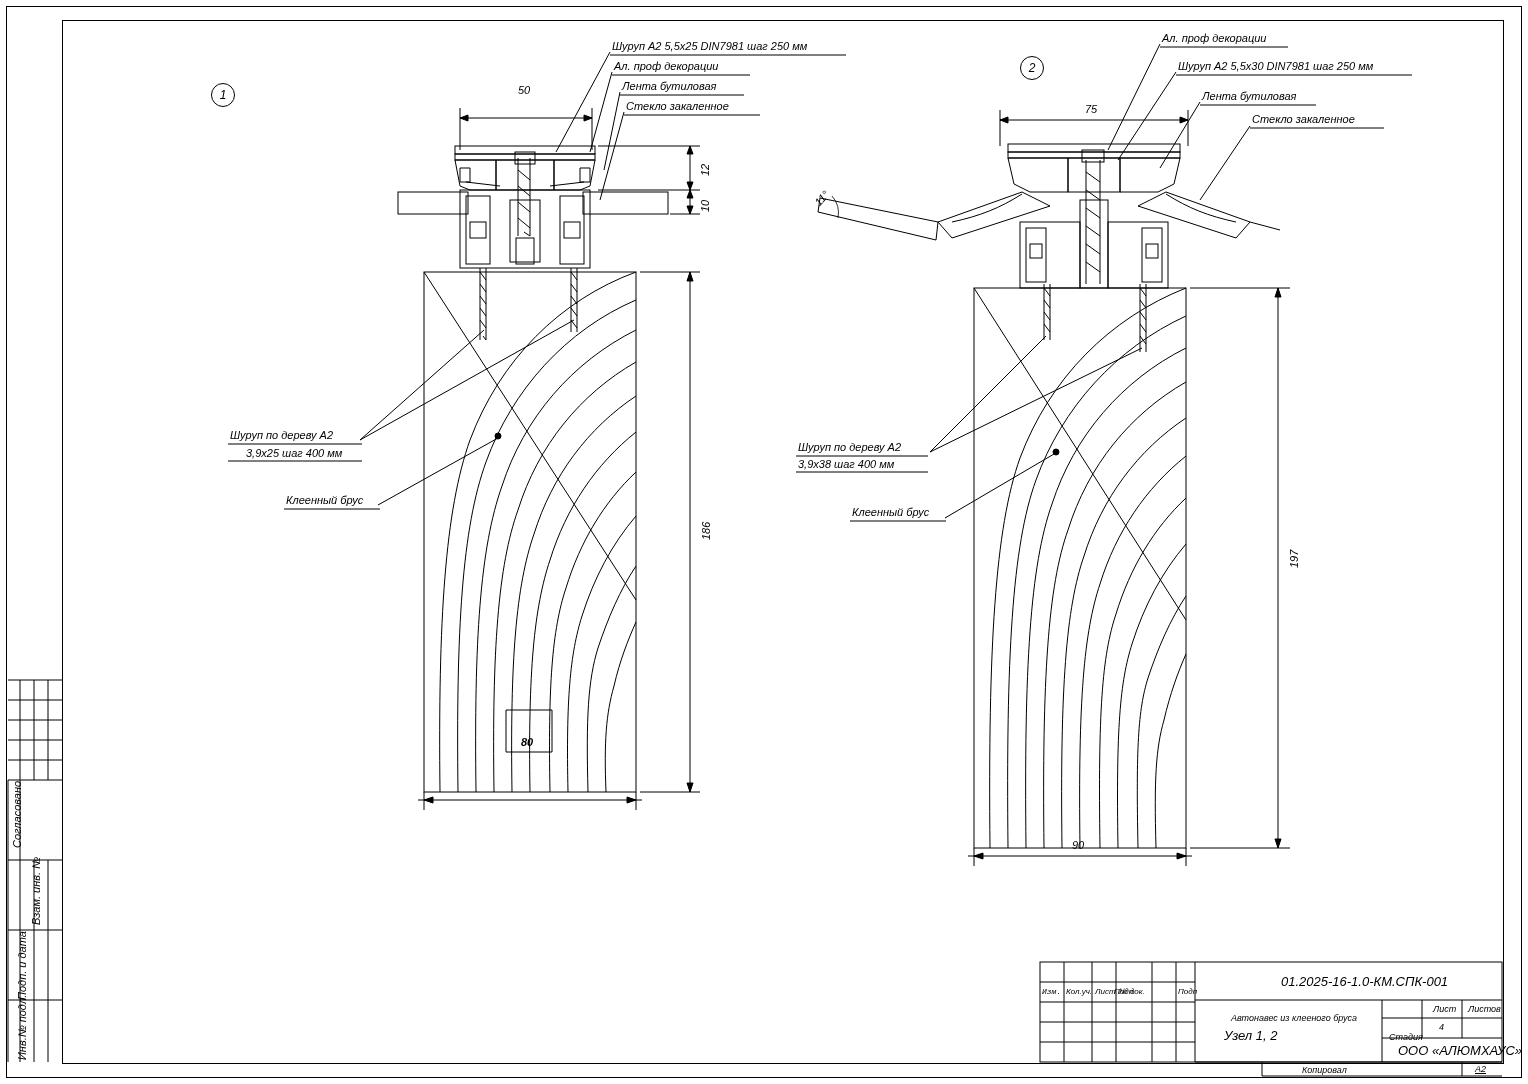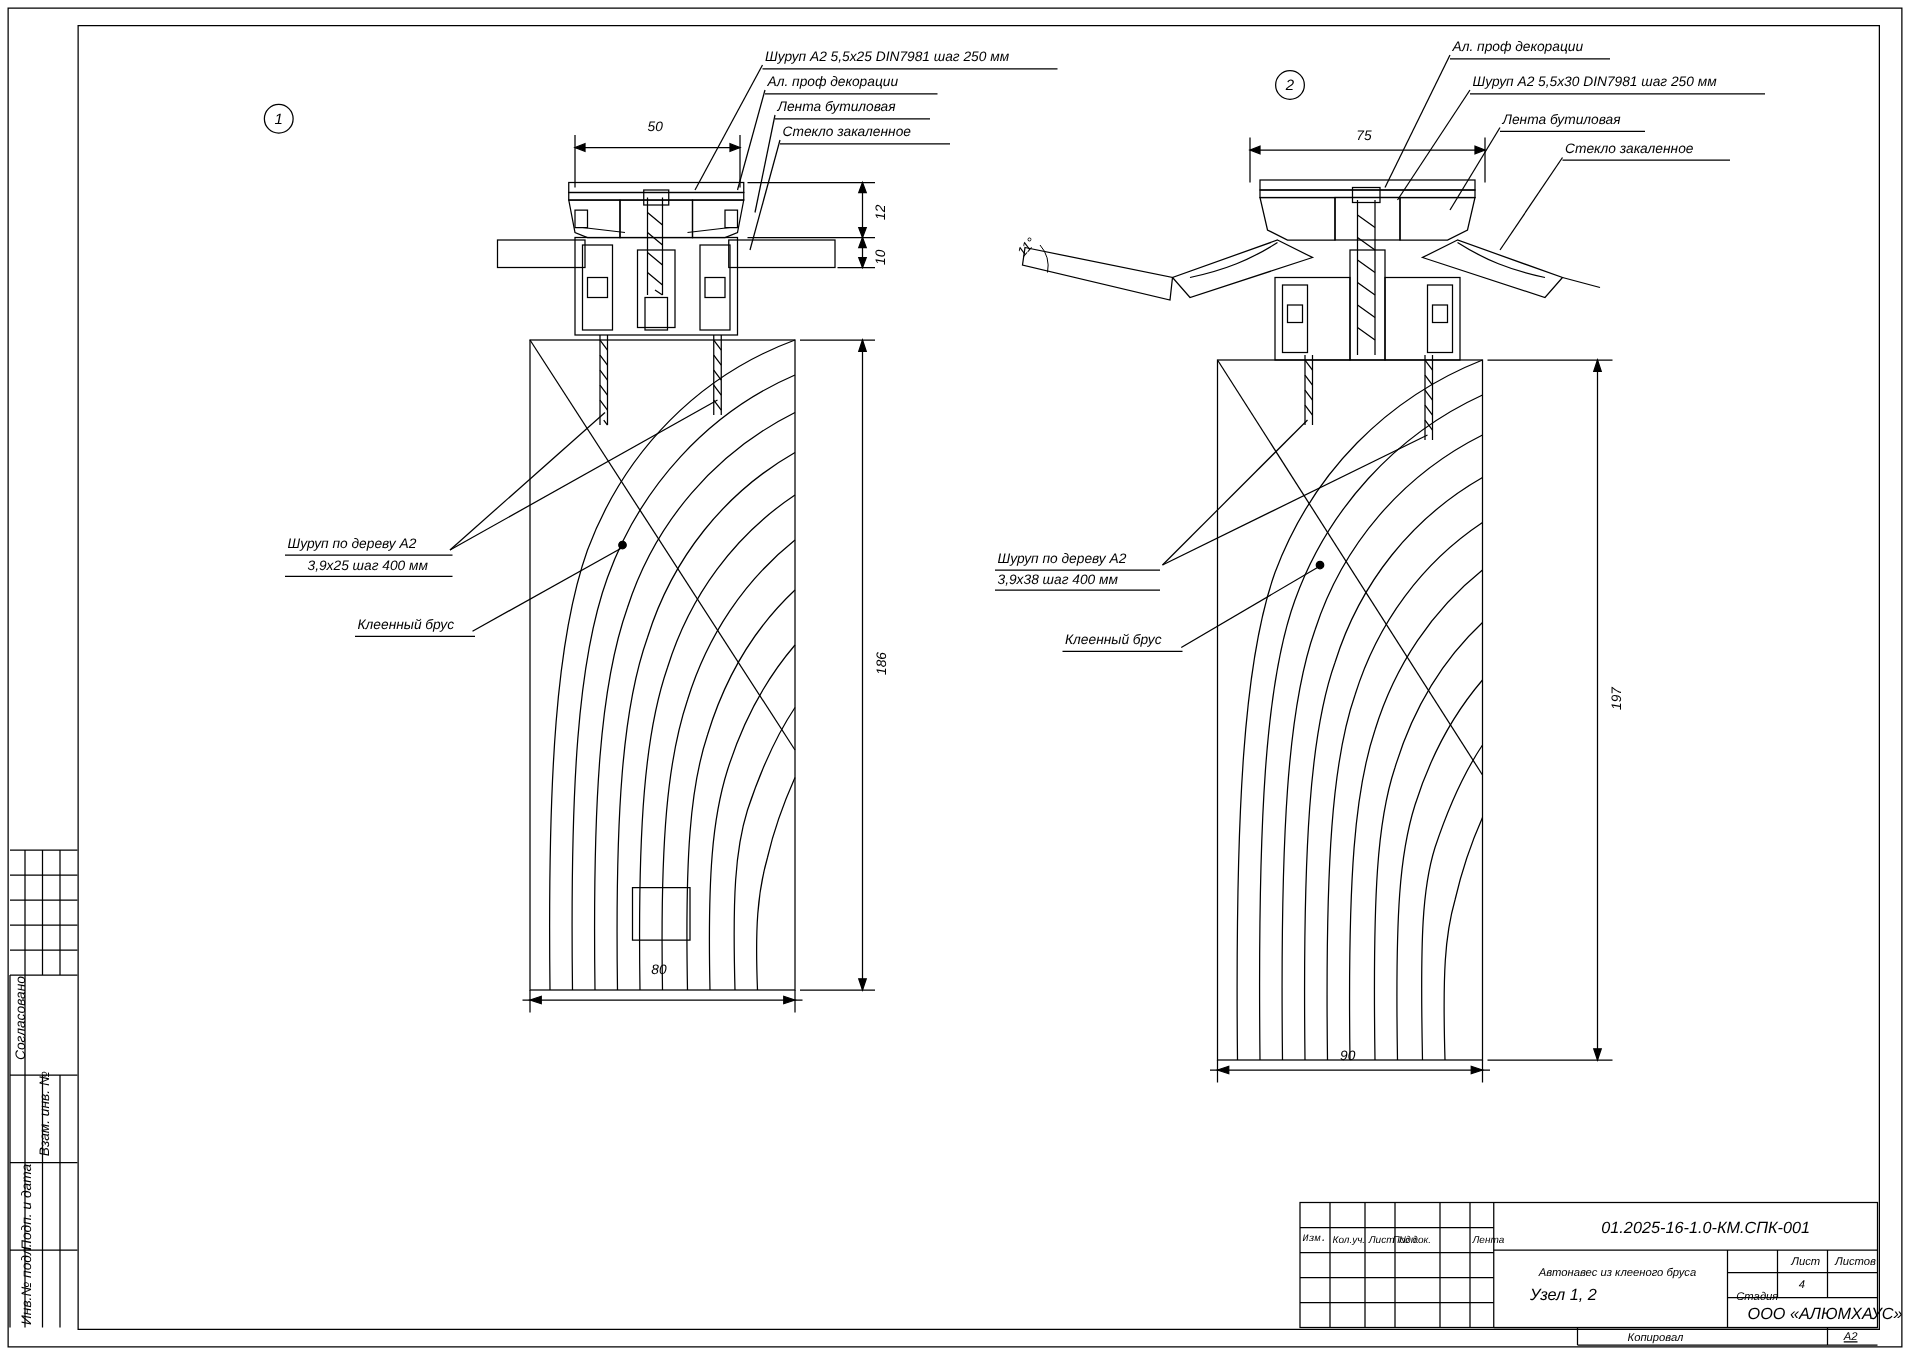--- a/index.html
+++ b/index.html
@@ -257,25 +257,25 @@
 
   <div class="lbl" style="left:612px;top:40px;">Шуруп A2 5,5x25 DIN7981 шаг 250 мм</div>
   <div class="lbl" style="left:614px;top:60px;">Ал. проф декорации</div>
   <div class="lbl" style="left:622px;top:80px;">Лента бутиловая</div>
   <div class="lbl" style="left:626px;top:100px;">Стекло закаленное</div>
 
   <div class="lbl" style="left:230px;top:429px;">Шуруп по дереву A2</div>
   <div class="lbl" style="left:246px;top:447px;">3,9х25 шаг 400 мм</div>
   <div class="lbl" style="left:286px;top:494px;">Клеенный брус</div>
 
-  <div class="dimtxt" style="left:518px;top:96px;font-style:italic;">50</div>
+  <div class="dimtxt" style="left:518px;top:84px;font-style:italic;">50</div>
   <div class="dimtxt rot" style="left:699px;top:176px;transform:rotate(-90deg);">12</div>
   <div class="dimtxt rot" style="left:699px;top:212px;transform:rotate(-90deg);">10</div>
   <div class="dimtxt rot" style="left:700px;top:540px;transform:rotate(-90deg);">186</div>
-  <div class="dimtxt" style="left:521px;top:770px;">80</div>
+  <div class="dimtxt" style="left:521px;top:736px;font-weight:bold;">80</div>
 
   <div class="lbl" style="left:1162px;top:32px;">Ал. проф декорации</div>
   <div class="lbl" style="left:1178px;top:60px;">Шуруп A2 5,5x30 DIN7981 шаг 250 мм</div>
   <div class="lbl" style="left:1202px;top:90px;">Лента бутиловая</div>
   <div class="lbl" style="left:1252px;top:113px;">Стекло закаленное</div>
 
   <div class="lbl" style="left:812px;top:200px;transform:rotate(-48deg);transform-origin:0 0;">11°</div>
 
   <div class="lbl" style="left:798px;top:441px;">Шуруп по дереву A2</div>
   <div class="lbl" style="left:798px;top:458px;">3,9х38 шаг 400 мм</div>
@@ -290,21 +290,21 @@
   <div class="lbl" style="left:16px;top:1000px;transform:rotate(-90deg);transform-origin:0 0;">Подп. и дата</div>
   <div class="lbl" style="left:16px;top:1060px;transform:rotate(-90deg);transform-origin:0 0;">Инв.№ подл.</div>
 
   <div class="lbl" style="left:1281px;top:974px;font-size:13px;">01.2025-16-1.0-КМ.СПК-001</div>
 
   <div class="lbl" style="left:1042px;top:987px;font-size:8px;font-family:Liberation Mono, monospace;">Изм.</div>
   <div class="lbl" style="left:1066px;top:987px;font-size:8px;">Кол.уч.</div>
   <div class="lbl" style="left:1095px;top:987px;font-size:8px;">Лист</div>
   <div class="lbl" style="left:1119px;top:987px;font-size:8px;">№ док.</div>
   <div class="lbl" style="left:1114px;top:987px;font-size:8px;">Подп.</div>
-  <div class="lbl" style="left:1178px;top:987px;font-size:8px;">Лента</div>
+  <div class="lbl" style="left:1178px;top:987px;font-size:8px;">Подп</div>
 
   <div class="lbl" style="left:1231px;top:1013px;font-size:9px;">Автонавес из клееного бруса</div>
   <div class="lbl" style="left:1224px;top:1028px;font-size:13px;">Узел 1, 2</div>
 
   <div class="lbl" style="left:1389px;top:1004px;font-size:9px;margin-top:28px;">Стадия</div>
   <div class="lbl" style="left:1433px;top:1004px;font-size:9px;">Лист</div>
   <div class="lbl" style="left:1468px;top:1004px;font-size:9px;">Листов</div>
   <div class="lbl" style="left:1439px;top:1022px;font-size:9px;">4</div>
 
   <div class="lbl" style="left:1398px;top:1043px;font-size:13px;">ООО «АЛЮМХАУС»</div>

